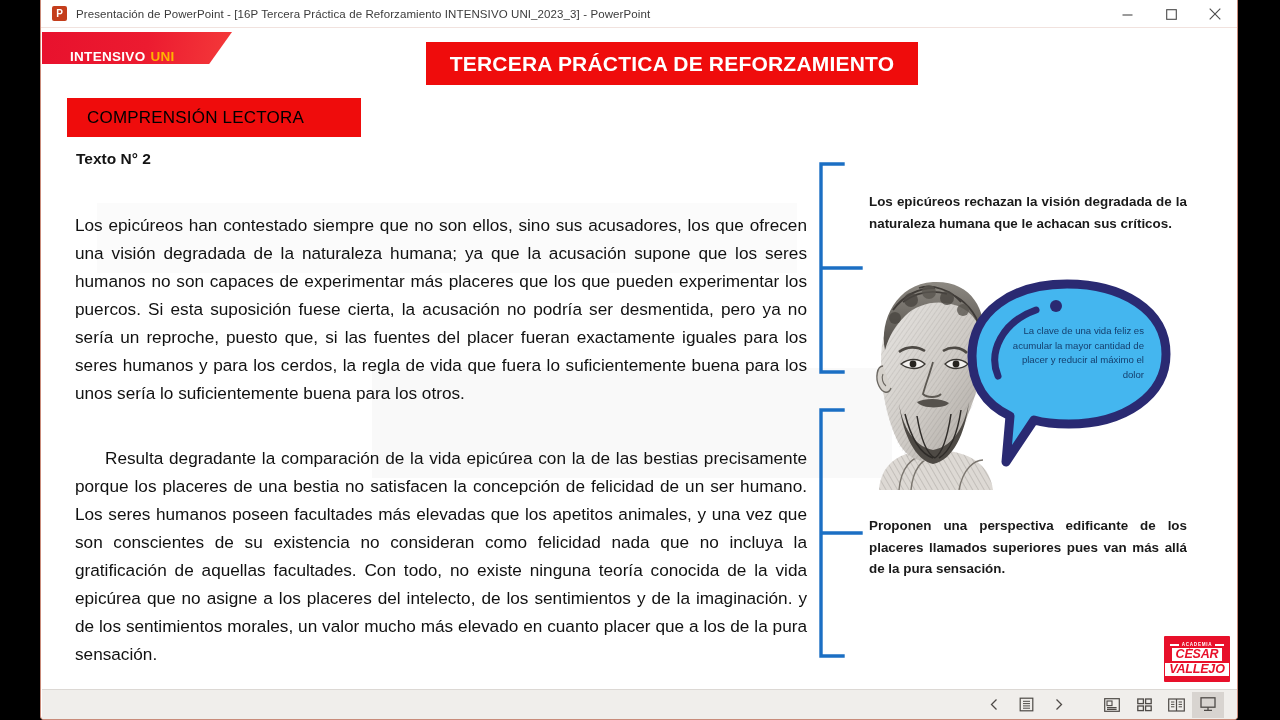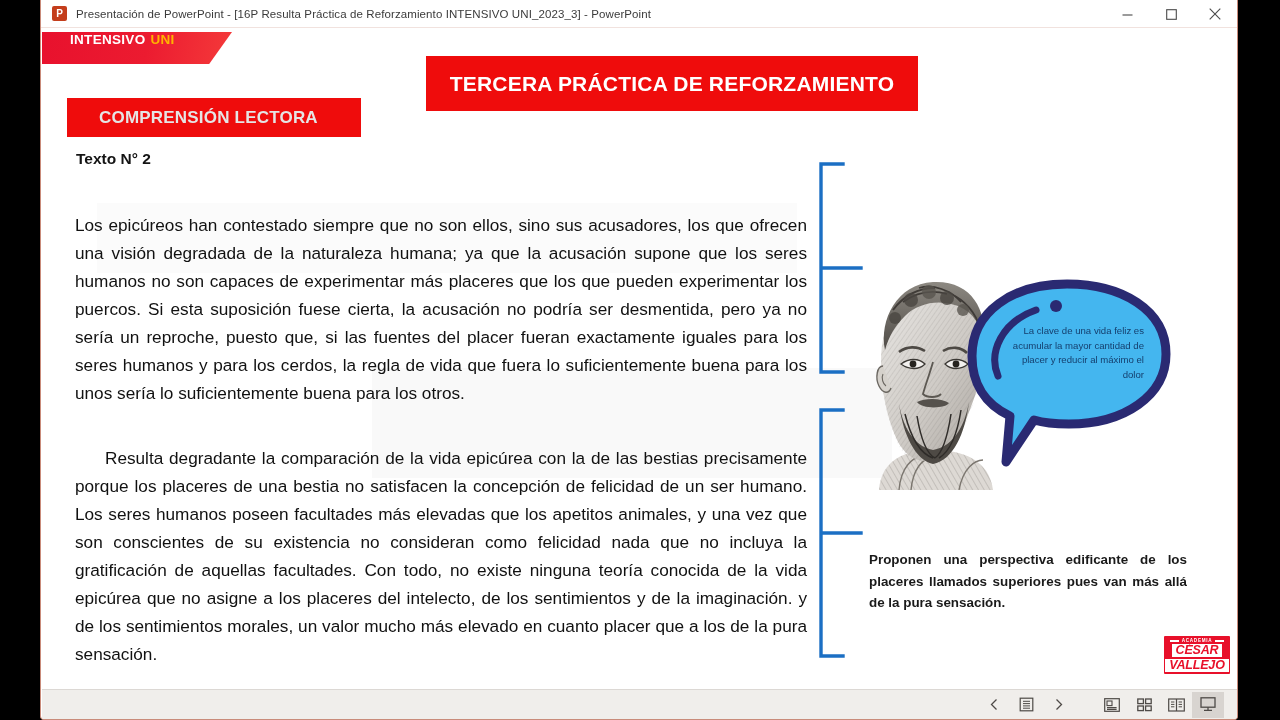--- a/index.html
+++ b/index.html
@@ -51,41 +51,41 @@
   
   .ribbon{
     position:absolute;left:0px;top:4px;width:190px;height:32px;
   }
   .ribbon-shape{
     position:absolute;inset:0;
     background:linear-gradient(100deg,#e8112d 0%, #ec1b30 55%, #f43a3a 100%);
     clip-path:polygon(0 0, 100% 0, 88% 100%, 0 100%);
   }
   .ribbon-label{
-    position:absolute;left:28px;top:0;height:32px;display:flex;align-items:flex-start;
+    position:absolute;left:28px;top:0;height:32px;display:flex;align-items:flex-end;
     font-size:13.5px;font-weight:bold;color:#ffffff;letter-spacing:0.3px;
   }
   .ribbon-label .uni{color:#ffb300;margin-left:5px;}
 
   
   .main-title{
-    position:absolute;left:384px;top:14px;width:492px;height:55px;
-    background:#ef0c0c;display:flex;align-items:center;justify-content:center;margin-top:14px;
+    position:absolute;left:384px;top:14px;width:492px;height:43px;
+    background:#ef0c0c;display:flex;align-items:center;justify-content:center;
   }
   .main-title span{
     color:#fff;font-size:21px;font-weight:bold;letter-spacing:.2px;
   }
 
   
   .sub-title{
     position:absolute;left:25px;top:70px;width:294px;height:39px;
     background:#ef0c0c;display:flex;align-items:center;
   }
   .sub-title span{
-    color:#e5e5e5;font-size:17px;font-weight:bold;margin-left:32px;letter-spacing:.2px;
+    color:#000000;font-size:17px;font-weight:normal;margin-left:20px;letter-spacing:.2px;
   }
 
   
   .texto-label{
     position:absolute;left:34px;top:122px;
     font-size:15.5px;font-weight:bold;color:#141414;
   }
   .para{
     position:absolute;left:33px;width:732px;
     font-size:17.2px;line-height:28px;color:#111;
@@ -100,21 +100,21 @@
   .bracket{position:absolute;}
   .bracket svg{display:block;}
 
   
   .note{
     position:absolute;width:318px;
     font-size:13.4px;line-height:21.5px;font-weight:bold;color:#1a1a1a;
     text-align:justify;
   }
   .note.n1{left:827px;top:163px;}
-  .note.n2{left:827px;top:487px;margin-top:34px;}
+  .note.n2{left:827px;top:487px;}
 
   
   .figure{position:absolute;left:817px;top:246px;width:350px;height:220px;}
 
   .portrait{
     position:absolute;left:0px;top:0px;width:150px;height:216px;
     overflow:hidden;
   }
   .portrait svg{display:block;}
 
@@ -123,21 +123,21 @@
   }
   .bubble svg{display:block;}
   .bubble-text{
     position:absolute;left:40px;top:46px;width:140px;
     text-align:right;color:#153f6e;
     font-size:9.6px;line-height:14.6px;
   }
 
   
   .cv-logo{
-    position:absolute;left:1122px;top:608px;width:66px;height:38px;
+    position:absolute;left:1122px;top:608px;width:66px;height:46px;
     background:#e8102a;display:flex;flex-direction:column;
     align-items:center;justify-content:center;
     border-radius:1px;
   }
   .cv-acad{
     font-size:4.6px;color:#fff;letter-spacing:.7px;font-weight:bold;
     display:flex;align-items:center;gap:3px;
   }
   .cv-acad:before,.cv-acad:after{
     content:"";display:block;width:9px;height:1.5px;background:#fff;
@@ -170,21 +170,21 @@
 </style>
 </head>
 <body>
 
 <div class="screen">
 
   <div class="ppt-window">
 
     <div class="titlebar">
       <div class="pp-icon">P</div>
-      <div class="title-text">Presentación de PowerPoint - [16P Resulta Práctica de Reforzamiento INTENSIVO UNI_2023_3] - PowerPoint</div>
+      <div class="title-text">Presentación de PowerPoint - [16P Tercera Práctica de Reforzamiento INTENSIVO UNI_2023_3] - PowerPoint</div>
 
       <div class="win-ctrls">
         <div class="win-btn">
           <svg width="11" height="11" viewBox="0 0 11 11">
             <line x1="0.5" y1="6" x2="10.5" y2="6" stroke="#4a4a4a" stroke-width="1.1"></line>
           </svg>
         </div>
         <div class="win-btn">
           <svg width="11" height="11" viewBox="0 0 11 11">
             <rect x="0.7" y="0.7" width="9.6" height="9.6" fill="none" stroke="#4a4a4a" stroke-width="1.1"></rect>
@@ -231,20 +231,21 @@
           <path d="M28 4 H6 M6 4 V212 M6 212 H28 M6 108 H46" fill="none" stroke="#1b6fc4" stroke-width="3.4" stroke-linecap="square"></path>
         </svg>
       </div>
 
       <div class="bracket" style="left:773px;top:378px;">
         <svg width="52" height="254" viewBox="0 0 52 254">
           <path d="M28 4 H6 M6 4 V250 M6 250 H28 M6 127 H46" fill="none" stroke="#1b6fc4" stroke-width="3.4" stroke-linecap="square"></path>
         </svg>
       </div>
 
+      <div class="note n1">Los epicúreos rechazan la visión degradada de la naturaleza humana que le achacan sus críticos.</div>
 
       <div class="figure">
 
         <div class="portrait">
           <svg width="150" height="216" viewBox="0 0 150 216">
             <defs>
               <linearGradient id="skin" x1="0" y1="0" x2="1" y2="1">
                 <stop offset="0%" stop-color="#e9e7e4"></stop>
                 <stop offset="55%" stop-color="#cfcbc6"></stop>
                 <stop offset="100%" stop-color="#a9a49e"></stop>

